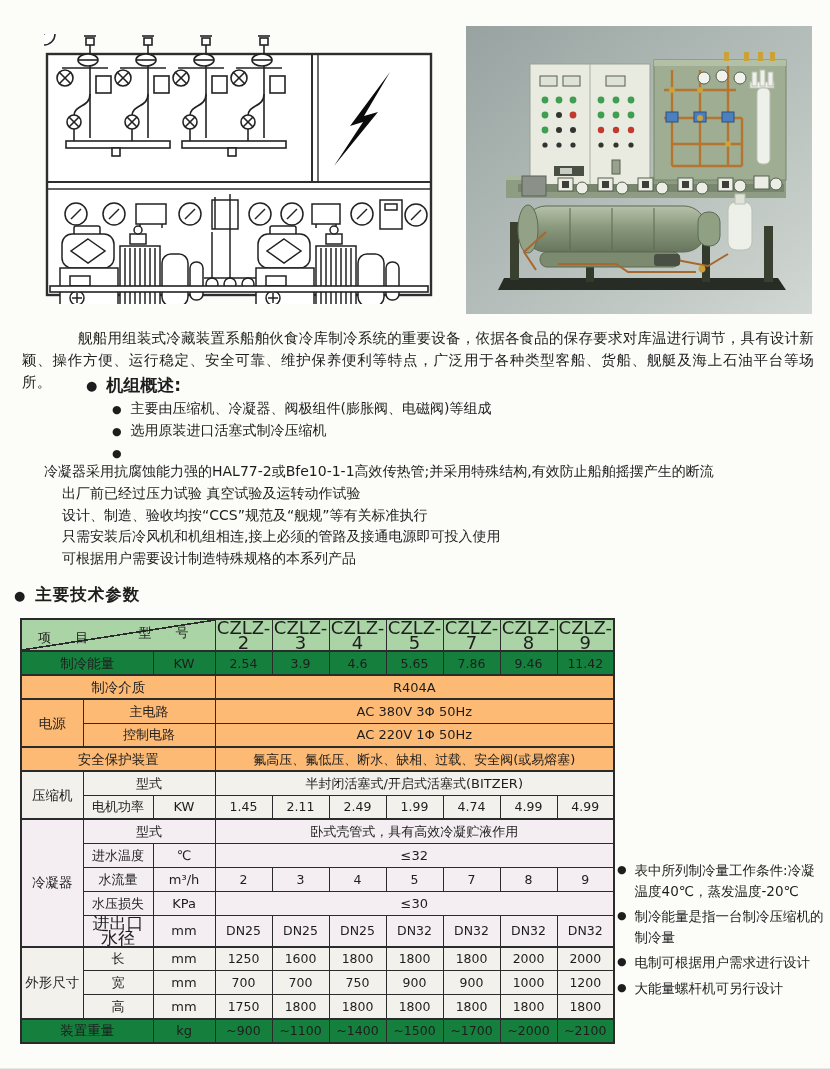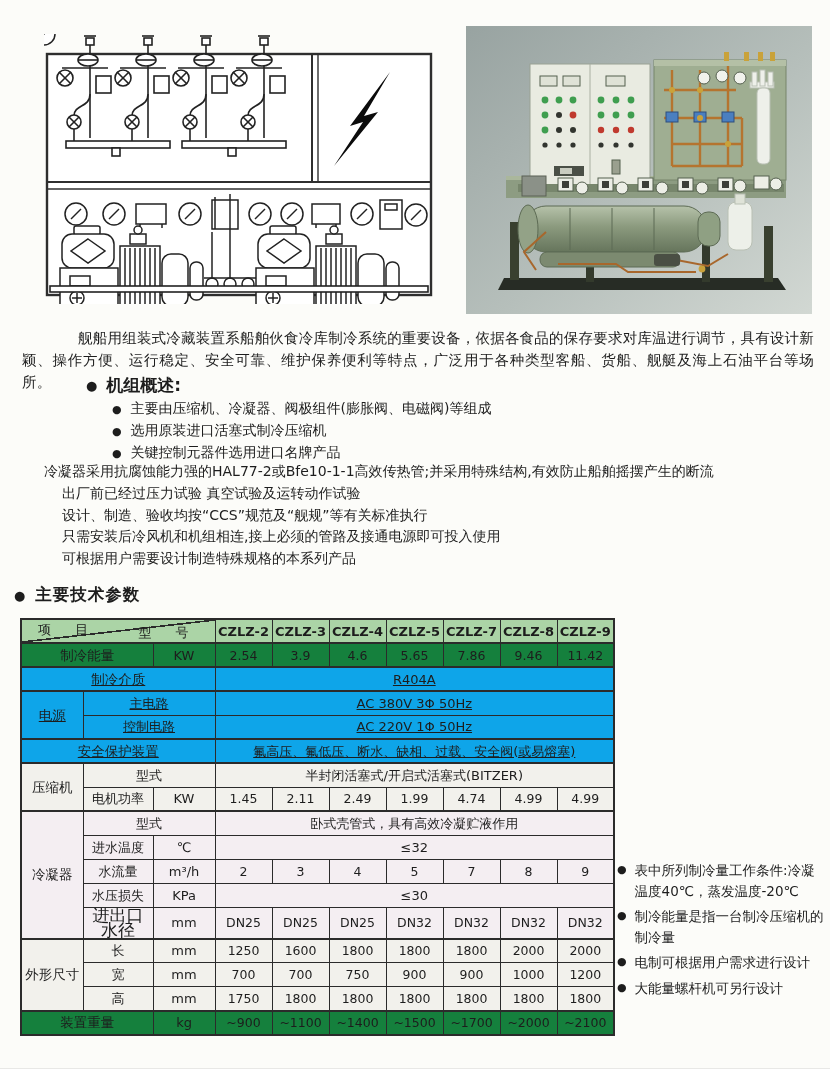--- a/index.html
+++ b/index.html
@@ -27,32 +27,32 @@
   .plain-list .item{height:21.8px; line-height:21.8px; white-space:nowrap;}
   .plain-list .item + .item{margin-left:18px;}
 
   
   table.params{position:absolute; left:20px; top:618px; width:593px;
     border-collapse:collapse; border:2.5px solid var(--line); table-layout:fixed;
     font-size:13px;}
   table.params td, table.params th{border:1px solid var(--line); text-align:center;
     height:24px; line-height:15px; padding:0 1px; font-weight:normal; overflow:hidden;}
   tr.hdr > *{background:var(--green); height:42px;}
-  tr.hdr th{font-size:13px;font-weight:bold;}
+  tr.hdr th{font-size:18px;}
   td.corner{position:relative; padding:0;}
   td.corner .diag{position:absolute; inset:0;
      background:linear-gradient(to bottom right, transparent calc(50% - 0.8px), var(--line) calc(50% - 0.8px), var(--line) calc(50% + 0.8px), transparent calc(50% + 0.8px));}
   td.corner .t{position:absolute; top:5px; right:16px; letter-spacing:10px;}
   td.corner .btm{position:absolute; bottom:5px; left:16px; letter-spacing:10px;}
   tr.sep > td{border-top-width:2px;}
   td.colsep{border-right-width:2px;}
   td.glabel{font-size:13.5px;}
   td{background:#f3f4ef;}
   tr.rowA td{background:#15803d;}
-  tr.rowB td{background:#0ea5e9;text-decoration:underline;}
+  tr.rowB td{background:#fdba74;}
   tr.rowC td{background:#f4eef2;}
   tr.rowD td{background:#f2f1ec;}
   td.num{background:#fcfcf9; font-size:12.5px;}
   td.wide{background:#eef2f3;}
 
   
   .notes{position:absolute; left:617px; top:860px; width:210px; font-size:13.5px;}
   .note{display:flex; gap:8px; line-height:20.5px; margin-bottom:5px; font-weight:500;}
   .note .b{font-size:11px; line-height:20.5px;}
 </style>
@@ -315,21 +315,20 @@
     <div class="item">
       <span class="b">●</span>
       <span>主要由压缩机、冷凝器、阀极组件(膨胀阀、电磁阀)等组成</span>
     </div>
     <div class="item">
       <span class="b">●</span>
       <span>选用原装进口活塞式制冷压缩机</span>
     </div>
     <div class="item">
       <span class="b">●</span>
-      <span>关键控制元器件选用进口名牌产品</span>
     </div>
   </div>
 
   <div class="plain-list">
     <div class="item">冷凝器采用抗腐蚀能力强的HAL77-2或Bfe10-1-1高效传热管;并采用特殊结构,有效防止船舶摇摆产生的断流</div>
     <div class="item">出厂前已经过压力试验 真空试验及运转动作试验</div>
     <div class="item">设计、制造、验收均按“CCS”规范及“舰规”等有关标准执行</div>
     <div class="item">只需安装后冷风机和机组相连,接上必须的管路及接通电源即可投入使用</div>
     <div class="item">可根据用户需要设计制造特殊规格的本系列产品</div>
   </div>

